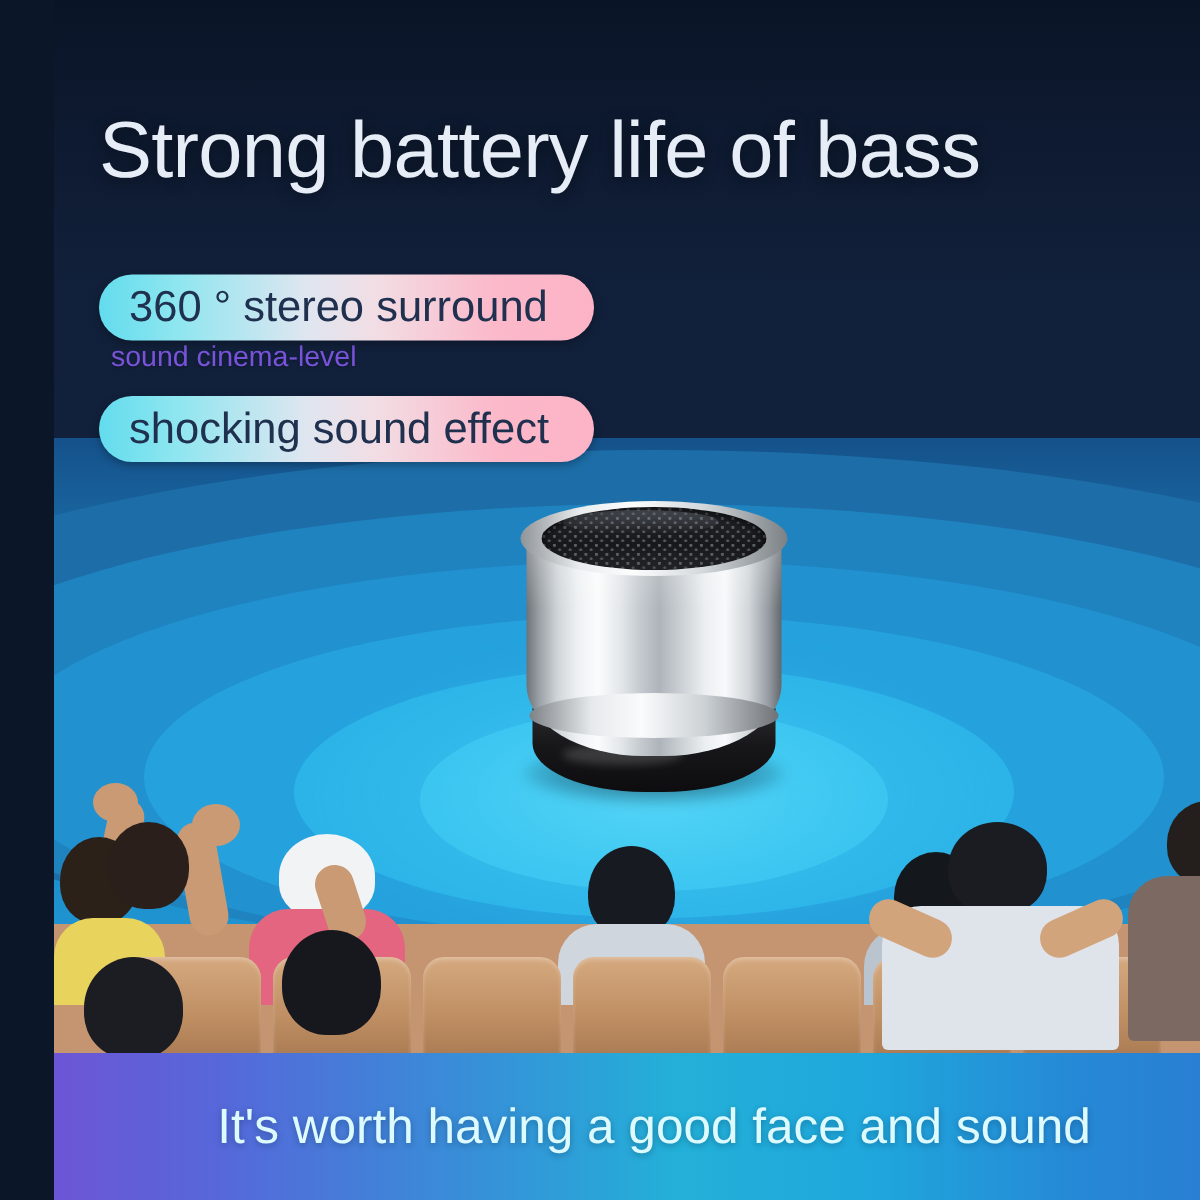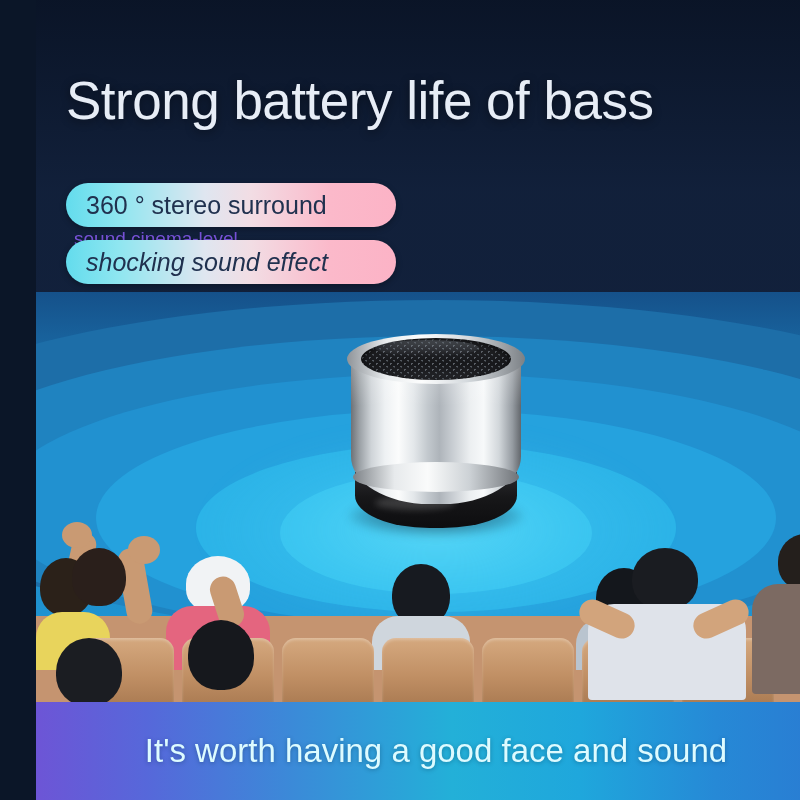--- a/index.html
+++ b/index.html
@@ -122,24 +122,24 @@
     font-size:19px;color:#8b5cf6;opacity:.85;white-space:nowrap;
     text-shadow:0 1px 2px rgba(0,0,0,.25);
   }
   .pill{
     position:absolute;left:30px;height:44px;width:330px;border-radius:22px;
     background:linear-gradient(90deg,#63dced 0%,#8fe6f0 16%,#dfe6f0 42%,#f2dde4 56%,#fbb9ca 80%,#fcb3c6 100%);
     box-shadow:0 2px 6px rgba(0,0,0,.30);
     display:flex;align-items:center;
   }
   .pill span{
-    padding-left:20px;font-size:25px;color:#20314f;white-space:nowrap;
+    padding-left:20px;font-size:29px;color:#20314f;white-space:nowrap;
   }
   .pill-1{top:183px;}
-  .pill-2{top:240px;font-style:italic;}
+  .pill-2{top:264px;}
 
   
   .banner{
     position:absolute;left:0;top:702px;width:800px;height:98px;
     background:linear-gradient(90deg,#6d55d6 0%,#5668da 14%,#3b8ad8 32%,#23b0d8 52%,#1fa7dc 68%,#2689d6 85%,#2a7ad2 100%);
     display:flex;align-items:center;justify-content:center;
   }
   .banner span{
     font-size:33px;color:#ddfbff;white-space:nowrap;
     text-shadow:0 1px 4px rgba(0,40,70,.35);

